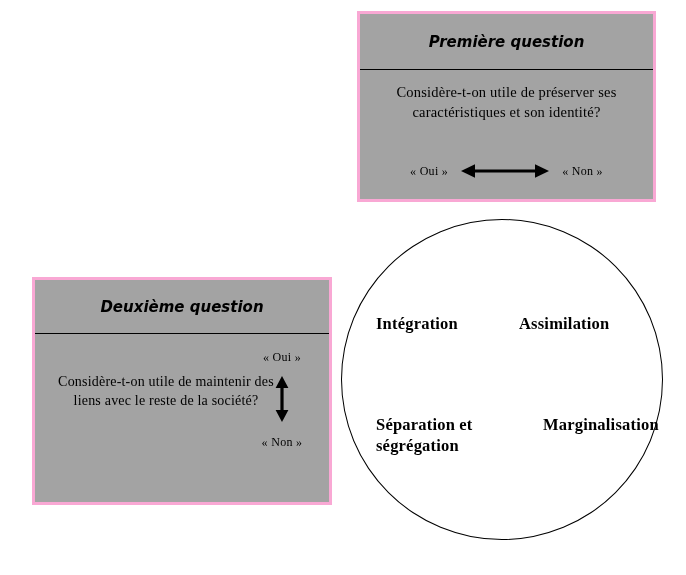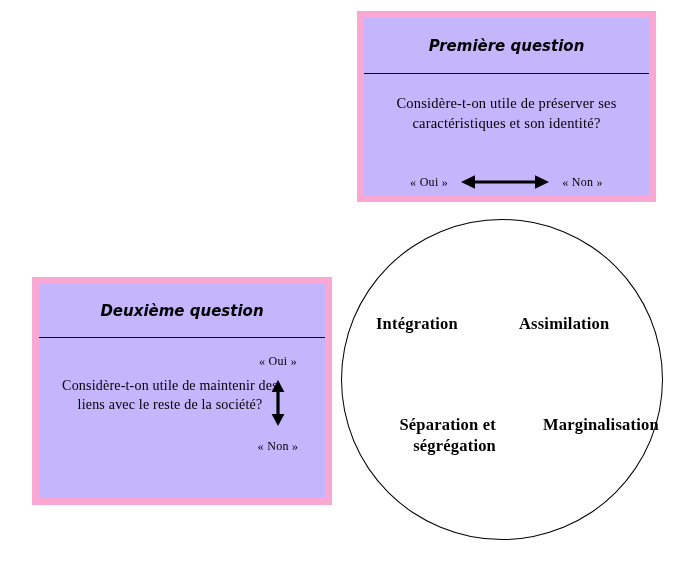--- a/index.html
+++ b/index.html
@@ -13,23 +13,23 @@
     height: 575px;
     background: #ffffff;
     overflow: hidden;
     font-family: "Liberation Serif", serif;
     color: #000000;
   }
 
   
   .qbox {
     position: absolute;
-    border: 7px solid #f9a8d4;
-    box-sizing: border-box;
-    background: #c4b5fd;
+    border: 3px solid #f9a8d4;
+    box-sizing: border-box;
+    background: #a3a3a3;
   }
   .qbox-header {
     position: absolute;
     left: 0;
     right: 0;
     top: 0;
     border-bottom: 1px solid #000000;
     box-sizing: border-box;
     display: flex;
     align-items: center;
@@ -47,21 +47,21 @@
     position: absolute;
     left: 0;
     right: 0;
     bottom: 0;
     box-sizing: border-box;
   }
 
   
   #box1 { left: 357px; top: 11px; width: 299px; height: 191px; }
   #box1 .qbox-header { height: 56px; }
-  #box1 .qbox-body { top: 56px; }
+  #box1 .qbox-body { top: 49px; }
   .q1-text {
     position: absolute;
     left: 8px;
     right: 8px;
     top: 19px;
     text-align: center;
     font-size: 14.5px;
     line-height: 20px;
     letter-spacing: 0.2px;
   }
@@ -192,17 +192,17 @@
       </div>
     </div>
   </div>
 
   <div id="circle"></div>
 
   <div class="quad" id="quad-assimilation">Assimilation</div>
 
   <div class="quad" id="quad-integration">Intégration</div>
 
-  <div class="quad" id="quad-separation" style="width: 120px; text-align: right;">Séparation et ségrégation</div>
+  <div class="quad" id="quad-separation" style="width: 120px;">Séparation et ségrégation</div>
 
   <div class="quad" id="quad-marginalisation">Marginalisation</div>
 
 </div>
 
 </body></html>

